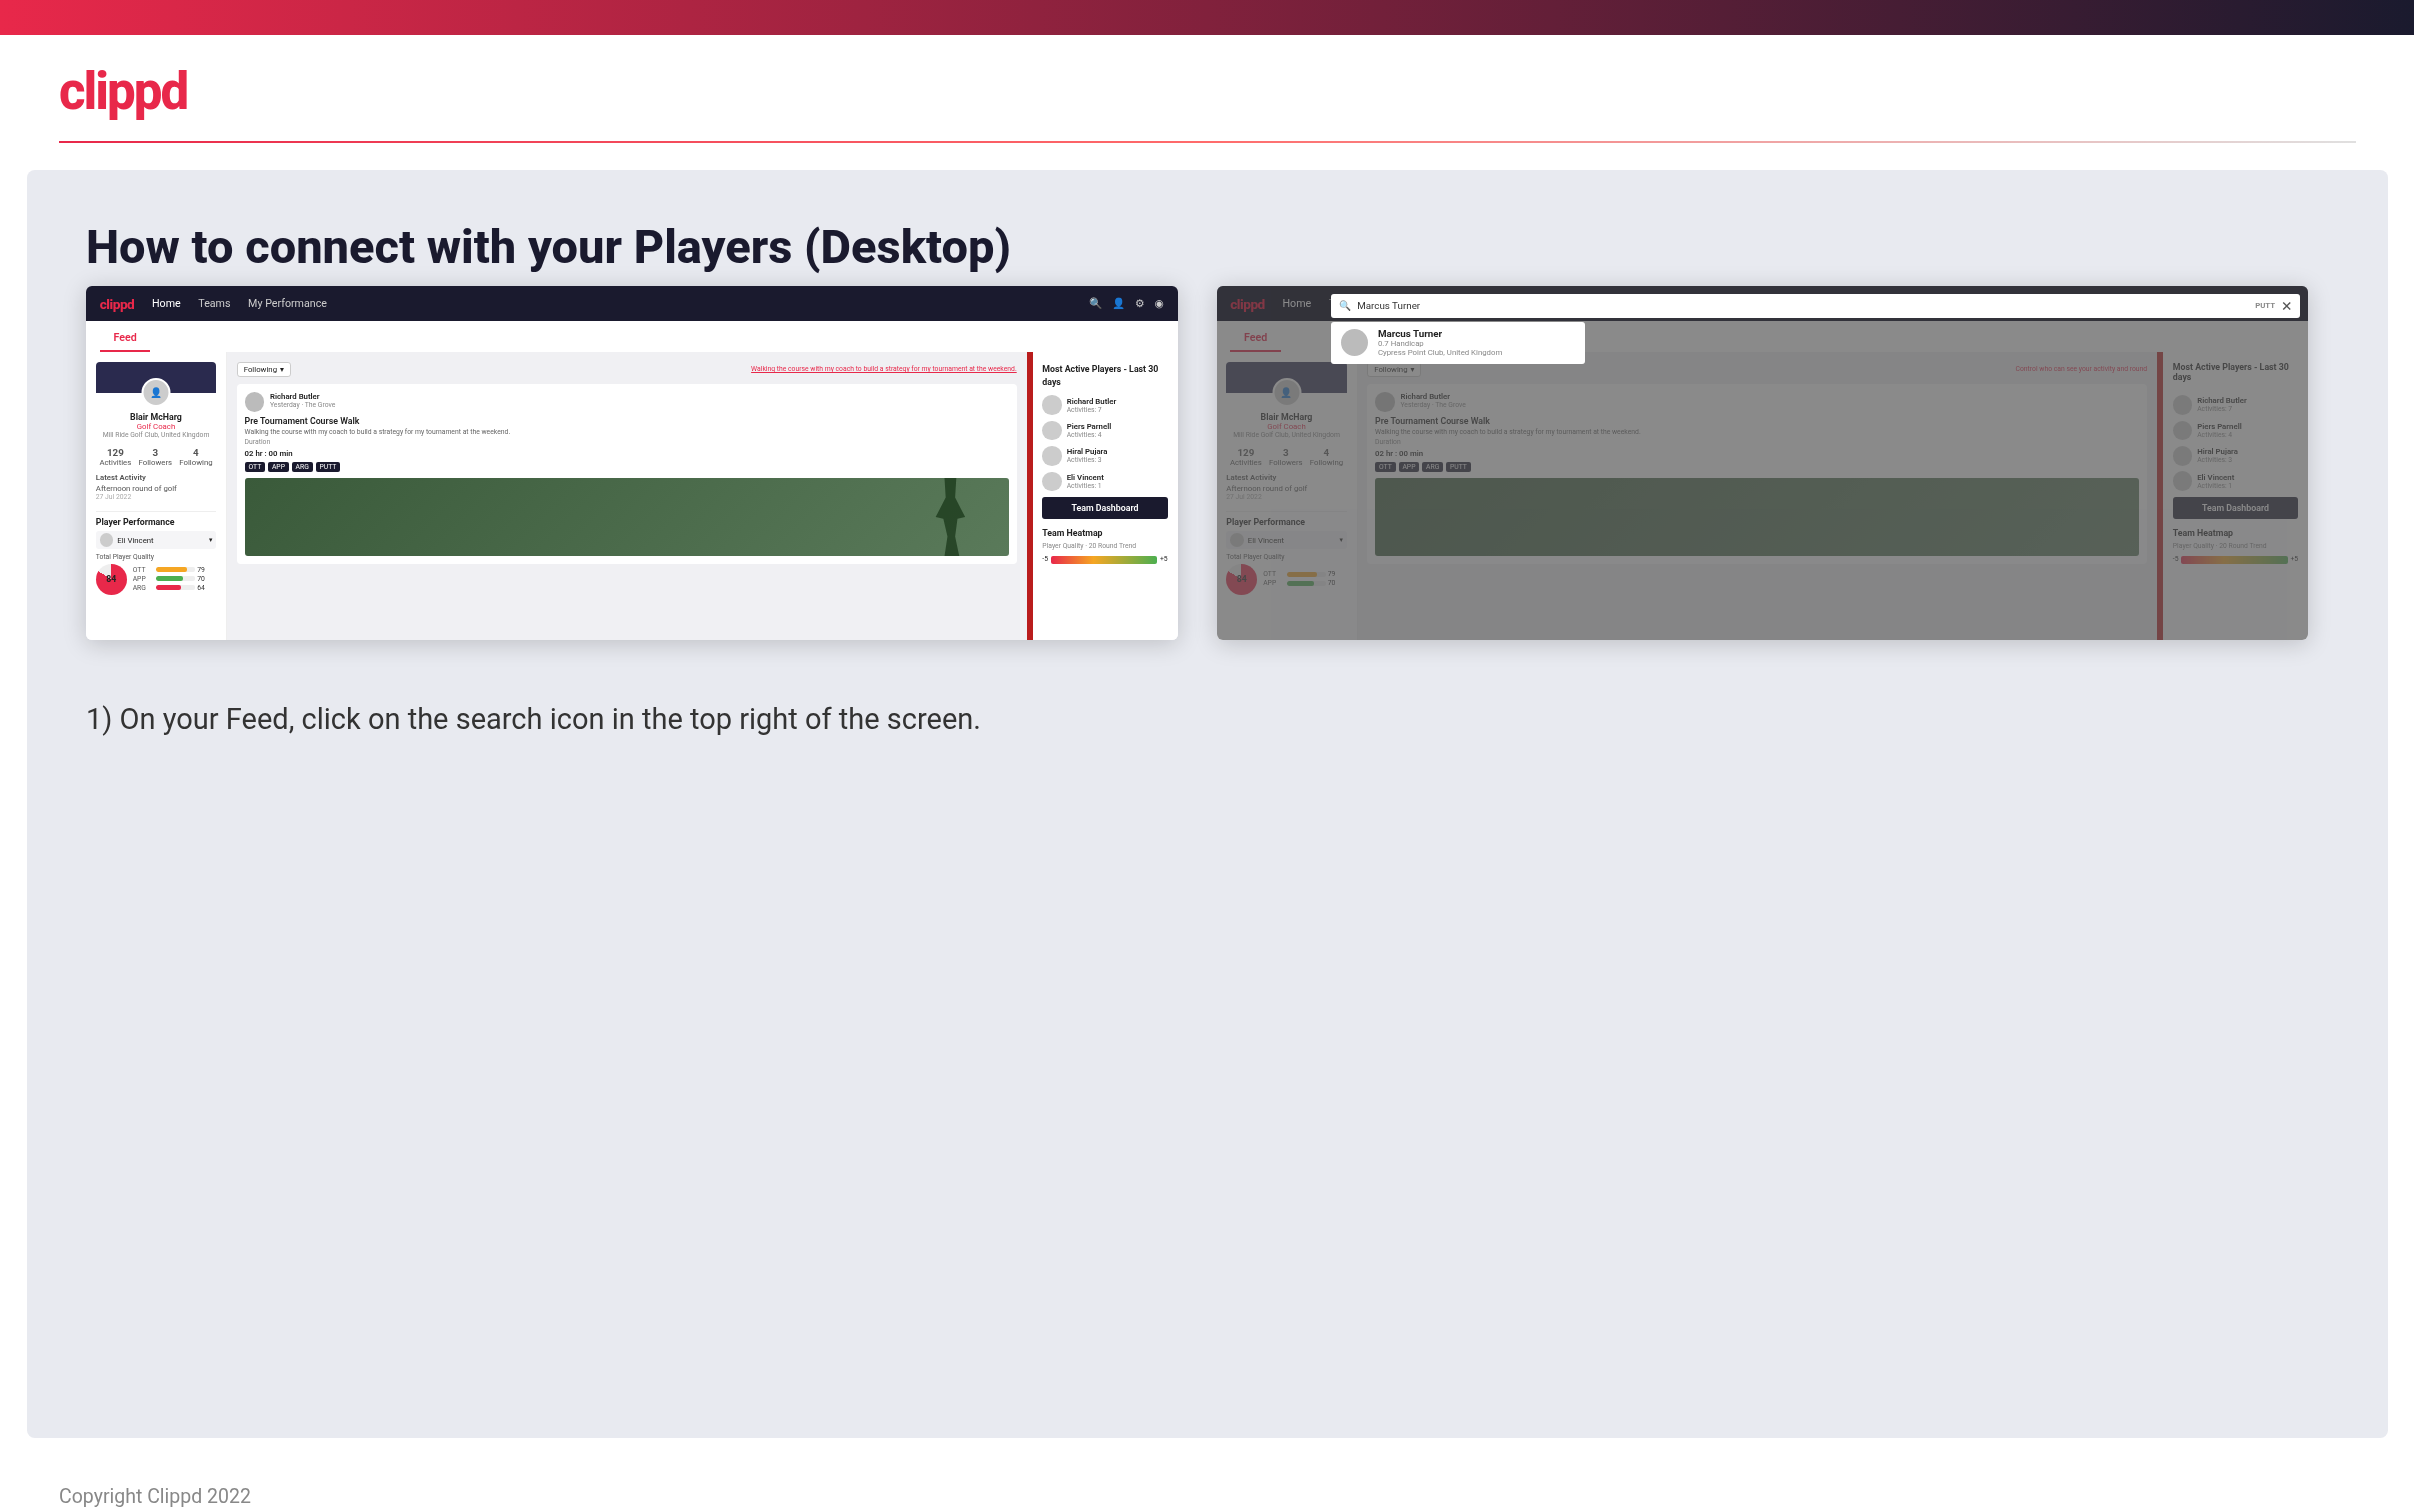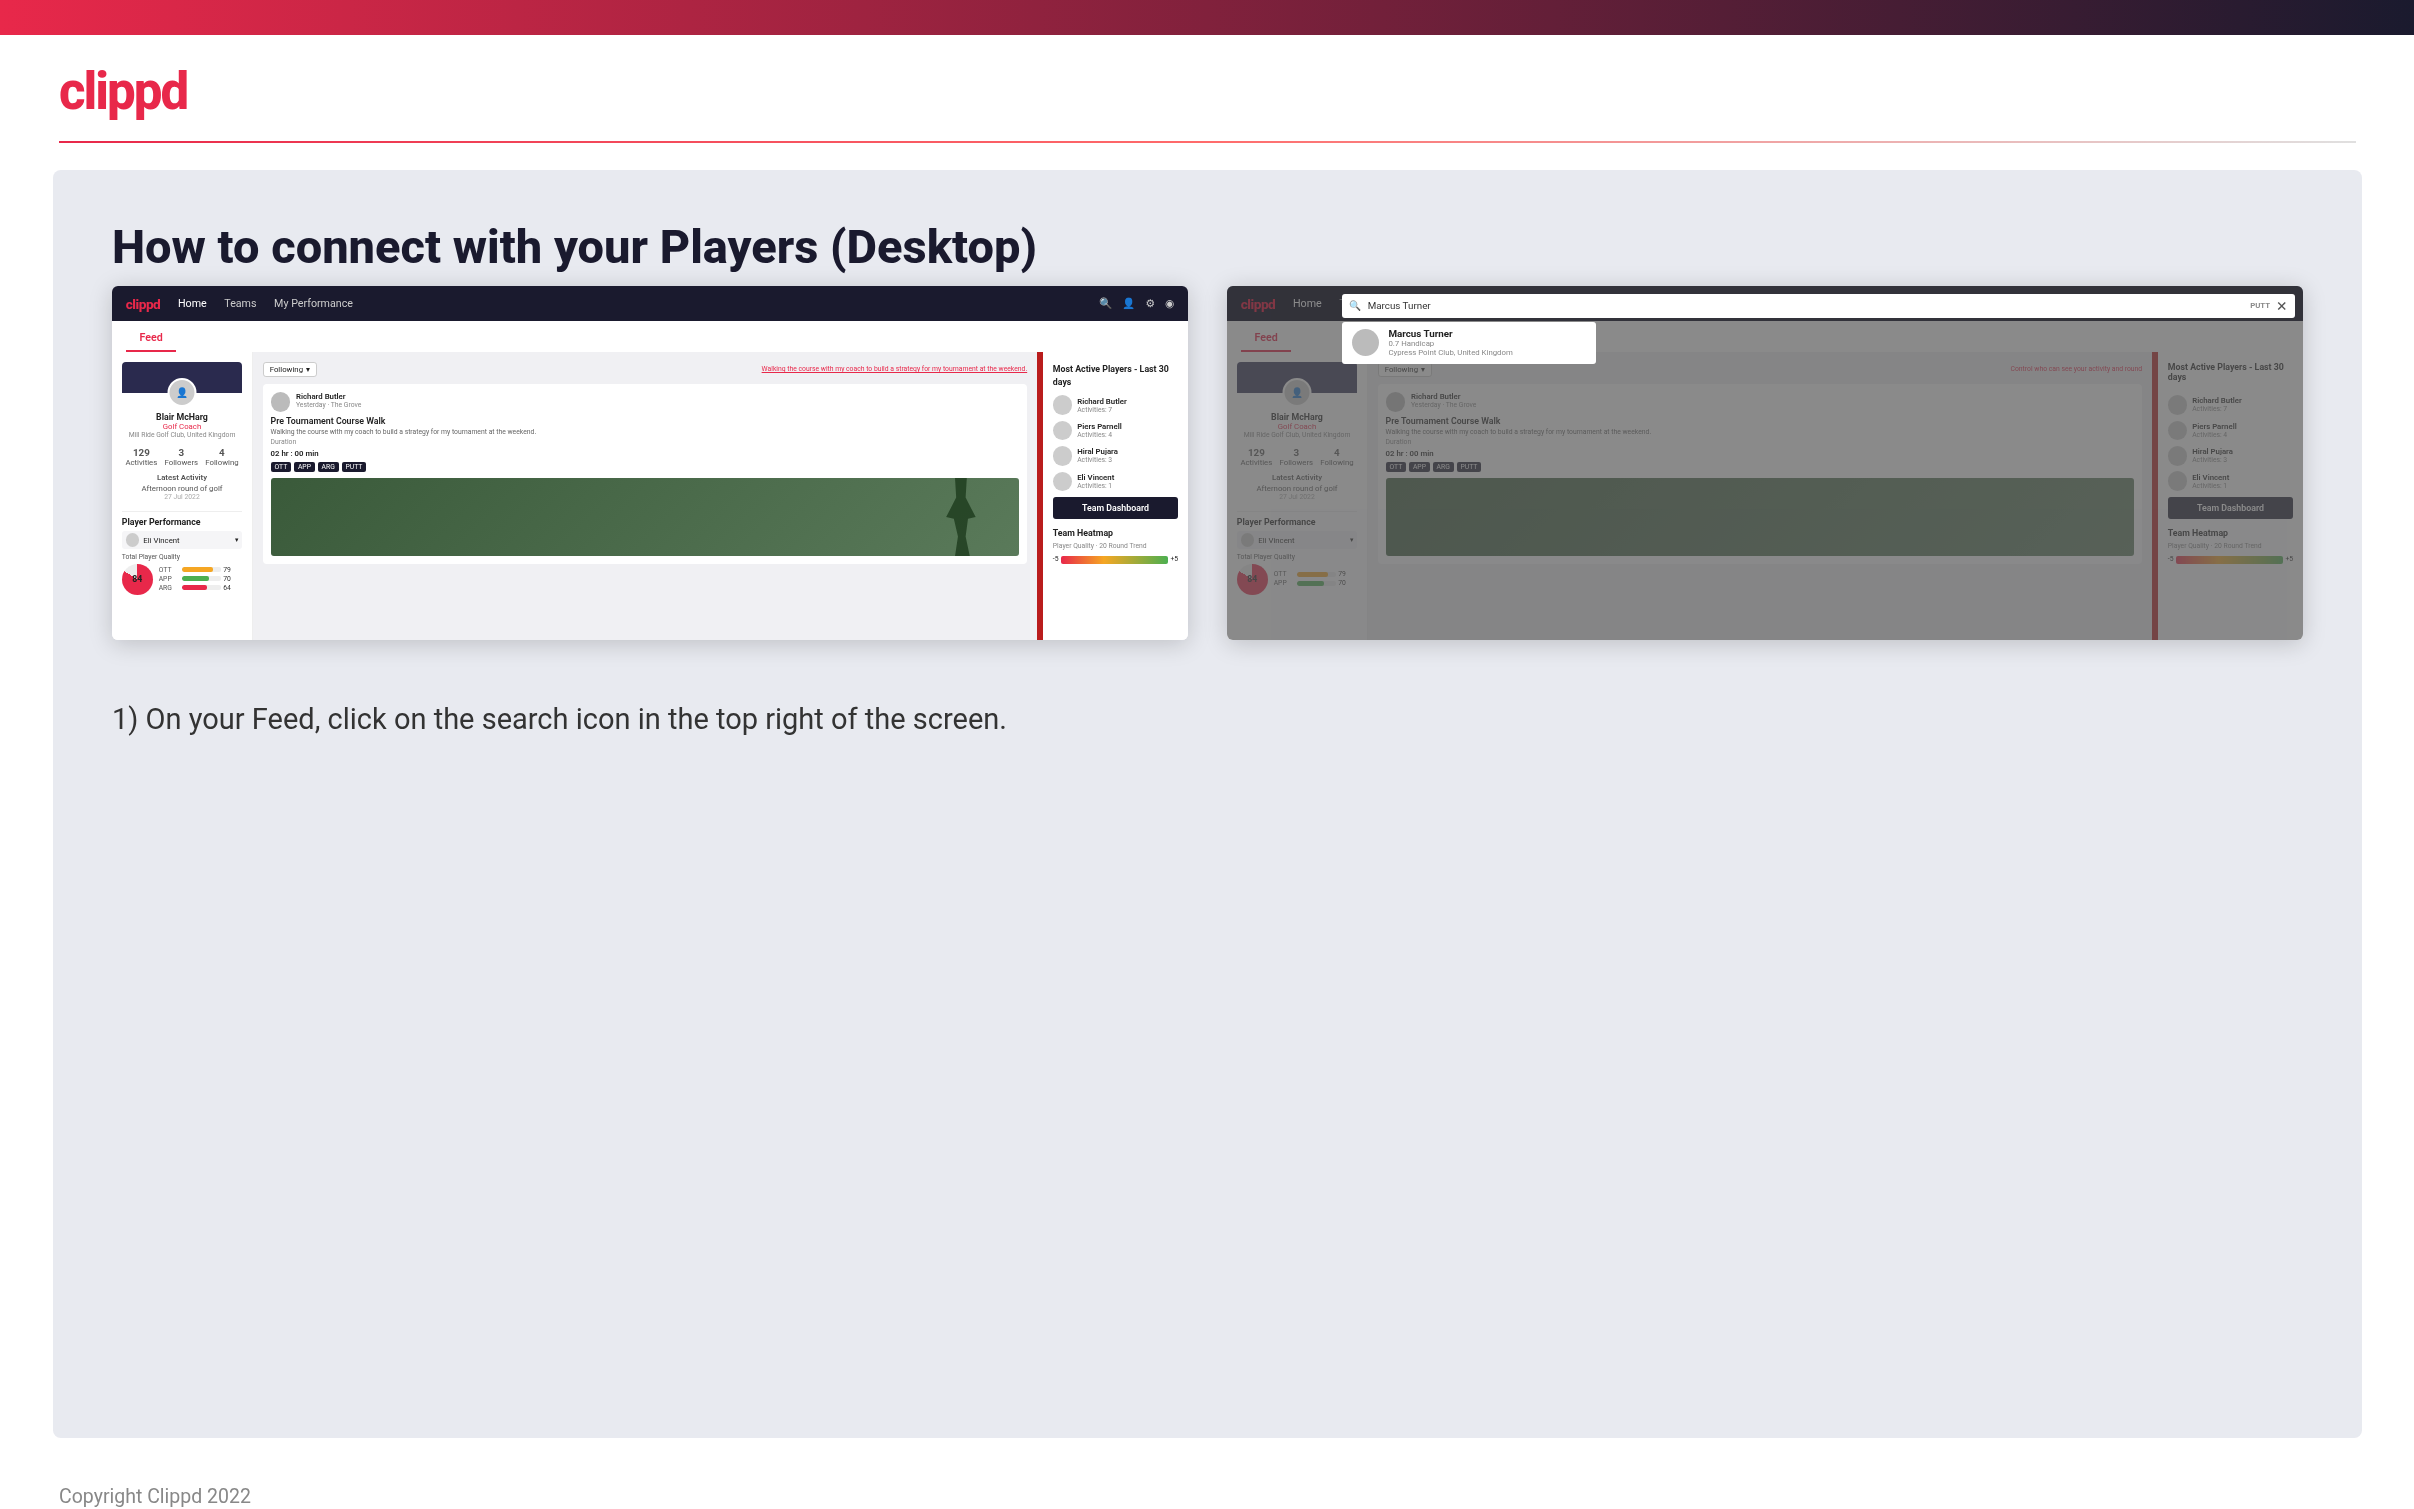--- a/index.html
+++ b/index.html
@@ -39,23 +39,23 @@
     
     .header-divider {
       height: 2.9px;
       background: linear-gradient(90deg, #e8284a 0%, #ff6b6b 50%, #e0e0e0 100%);
       margin: 0 59px 0 59px;
     }
 
     
     .main-content {
       background: #e8eaf0;
-      margin: 27px 53px;
+      margin: 27px 27px;
       border-radius: 7.8px;
-      padding: 49px 59px 59px 59px;
+      padding: 49px 80px 59px 59px;
       min-height: 1268px;
     }
 
     .main-title {
       font-size: 47px;
       font-weight: 800;
       color: #1a1a2e;
       margin-bottom: 11.7px;
     }
     .main-subtitle {
@@ -171,21 +171,21 @@
     .profile-role { color: #e8284a; font-size: 7.8px; }
     .profile-location { color: #888; font-size: 6.8px; }
     .profile-stats {
       display: flex;
       justify-content: space-around;
       font-size: 7.8px;
       color: #555;
       margin: 5.9px 0;
     }
     .profile-stat-num { font-weight: 700; font-size: 9.8px; display: block; text-align: center; }
-    .latest-activity { font-size: 7.8px; color: #555; margin-top: 5.9px; text-align: center; }
+    .latest-activity { font-size: 7.8px; color: #555; margin-top: 5.9px; }
     .latest-label { font-weight: 600; font-size: 7.8px; margin-bottom: 2px; }
 
     .player-perf-section { margin-top: 9.8px; border-top: 1px solid #eee; padding-top: 5.9px; }
     .player-perf-title { font-weight: 700; font-size: 8.8px; margin-bottom: 3.9px; }
     .player-dropdown {
       display: flex;
       align-items: center;
       background: #f5f5f7;
       border-radius: 2.9px;
       padding: 2px 3.9px;

